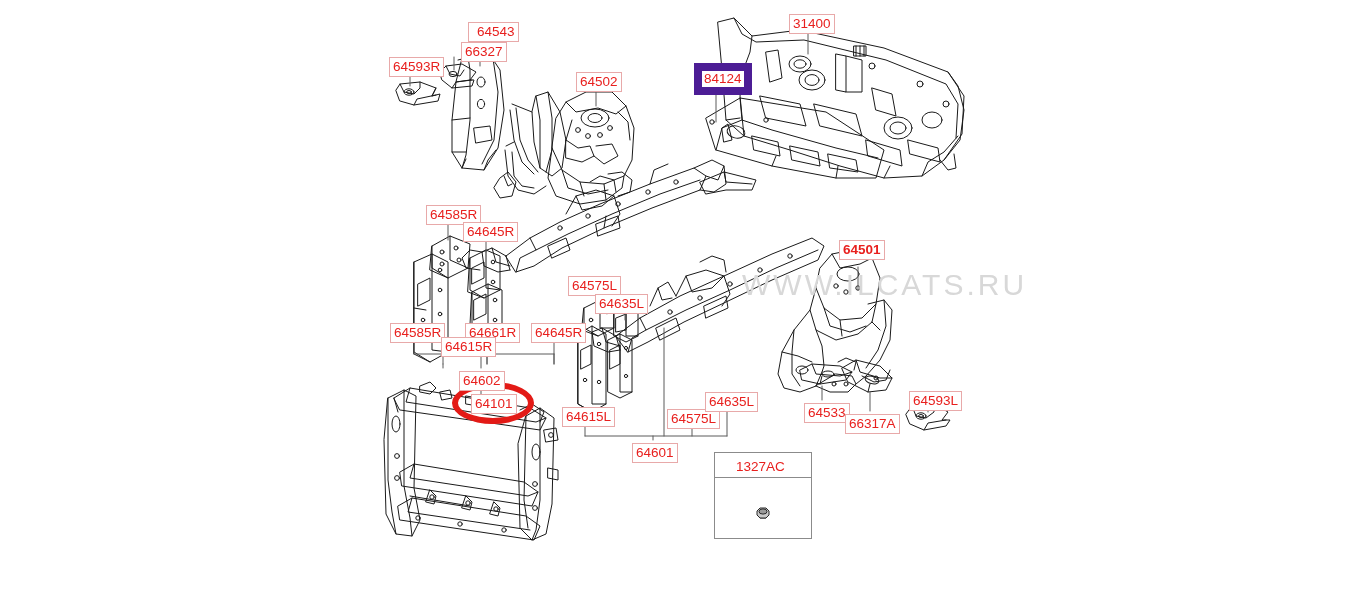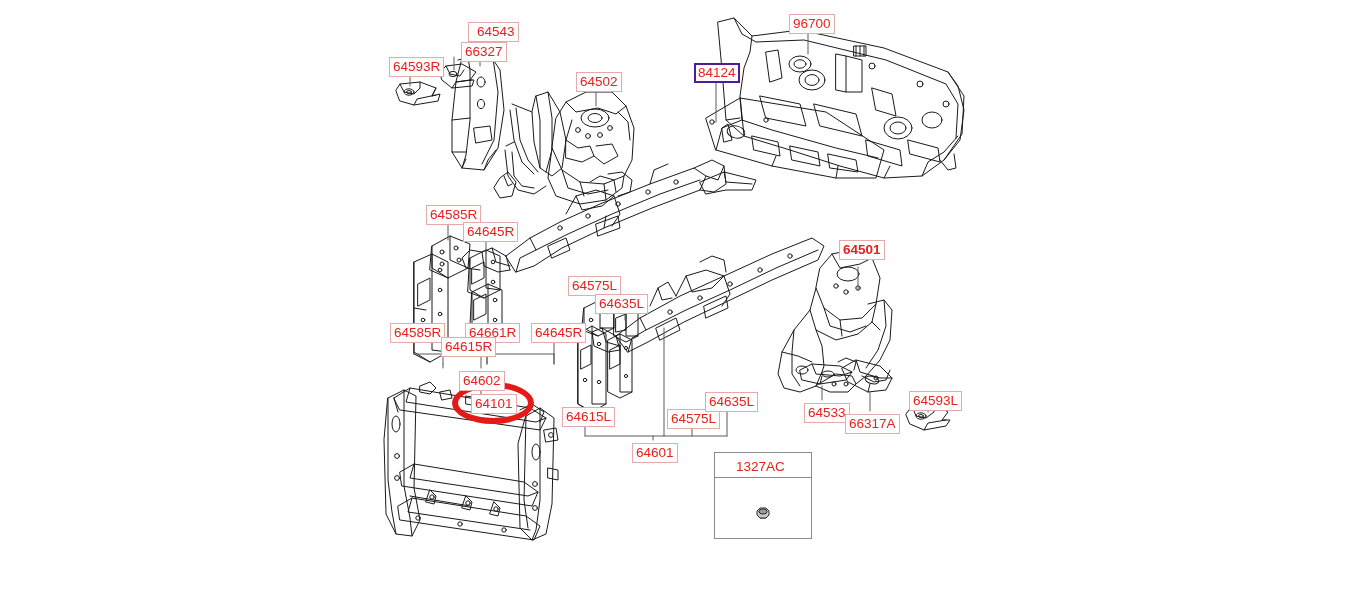--- a/index.html
+++ b/index.html
@@ -33,21 +33,21 @@
     color: #e8201e;
     font-family: "Liberation Sans", sans-serif;
     font-size: 13.5px;
     line-height: 15px;
     padding: 1px 3px 2px 3px;
     white-space: nowrap;
     letter-spacing: 0px;
     z-index: 40;
   }
   .lbl.sel {
-    border: 2px solid #4c1d95;
+    border: 8px solid #4c1d95;
     padding: 0px 2px 1px 2px;
     z-index: 45;
   }
   .lbl.boxhdr {
     border: none;
     background: transparent;
     z-index: 46;
   }
   .watermark {
     position: absolute;
@@ -105,20 +105,21 @@
     box-sizing: border-box;
     z-index: 38;
     pointer-events: none;
   }
 </style>
 </head>
 <body>
 
 <div id="stage">
 
+  <div class="watermark" id="wm-main">WWW.ILCATS.RU</div>
 
   <svg id="artwork" viewBox="0 0 1360 600">
     <g fill="none" stroke="#1a1a1a" stroke-width="1" stroke-linejoin="round" stroke-linecap="round">
 
       <g>
         <path d="M396 90 L400 84 L420 82 L436 88 L432 96 L440 94 L438 101 L414 105 L400 101 Z"></path>
         <path d="M400 84 L404 92 L414 94 L420 88 L420 82"></path>
         <ellipse cx="409" cy="92" rx="5" ry="3.2"></ellipse>
         <ellipse cx="409" cy="92" rx="2.4" ry="1.5"></ellipse>
         <path d="M432 96 L436 88"></path>
@@ -517,21 +518,21 @@
       </g>
     </svg>
   </div>
 
   <div id="label-layer">
       <div class="lbl" style="left: 389px; top: 57px;">64593R</div>
       <div class="lbl" style="left: 433px; top: 42px; margin-left: 28px;">66327</div>
       <div class="lbl" style="left: 468px; top: 22px; padding-left: 8px;">64543</div>
       <div class="lbl" style="left: 576px; top: 72px;">64502</div>
       <div class="lbl sel" style="left: 694px; top: 63px;">84124</div>
-      <div class="lbl" style="left: 789px; top: 14px;">96700</div>
+      <div class="lbl" style="left: 789px; top: 14px;">31400</div>
       <div class="lbl" style="left: 426px; top: 205px;">64585R</div>
       <div class="lbl" style="left: 463px; top: 222px;">64645R</div>
       <div class="lbl" style="left: 568px; top: 276px;">64575L</div>
       <div class="lbl" style="left: 595px; top: 294px;">64635L</div>
       <div class="lbl" style="left: 839px; top: 240px; font-weight: bold;">64501</div>
       <div class="lbl" style="left: 390px; top: 323px;">64585R</div>
       <div class="lbl" style="left: 465px; top: 323px;">64661R</div>
       <div class="lbl" style="left: 531px; top: 323px;">64645R</div>
       <div class="lbl" style="left: 420px; top: 337px; margin-left: 21px;">64615R</div>
       <div class="lbl" style="left: 459px; top: 371px;">64602</div>

